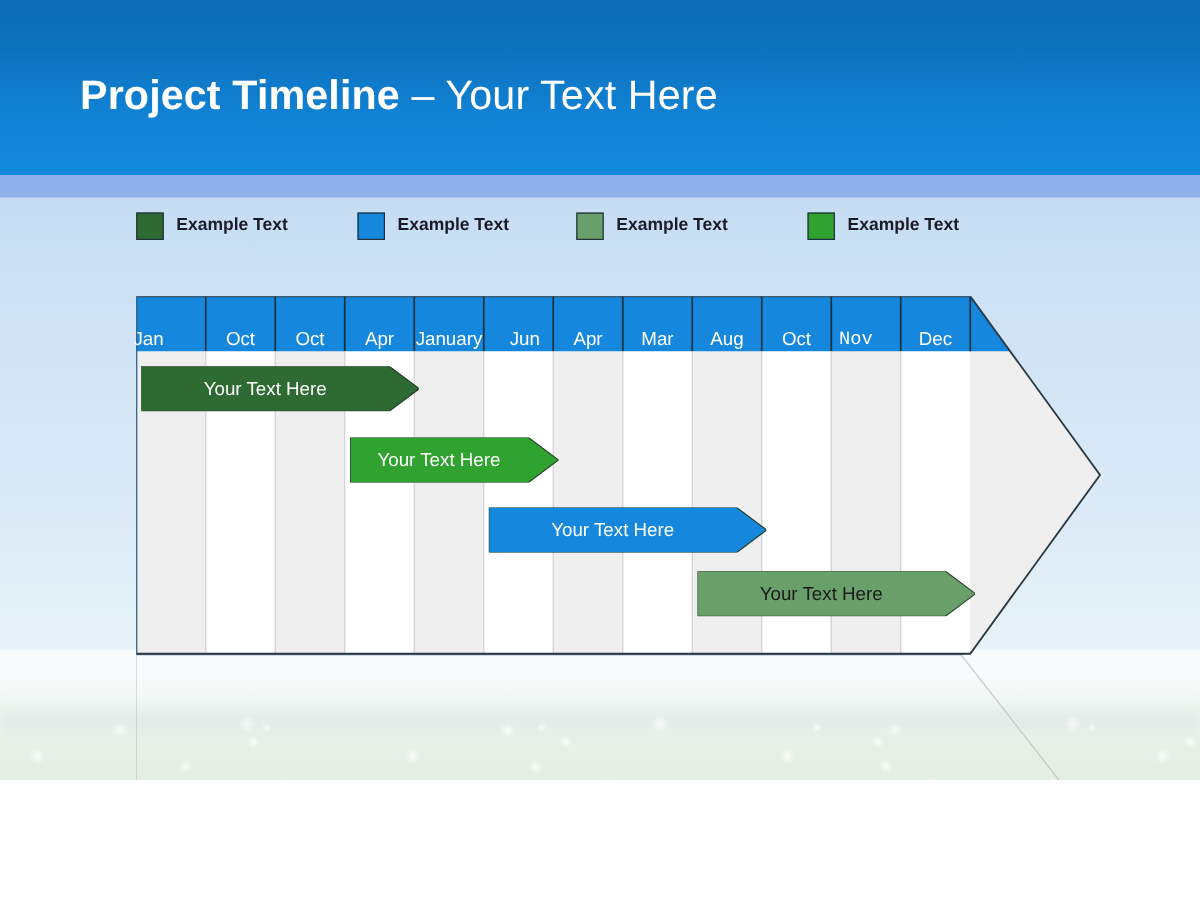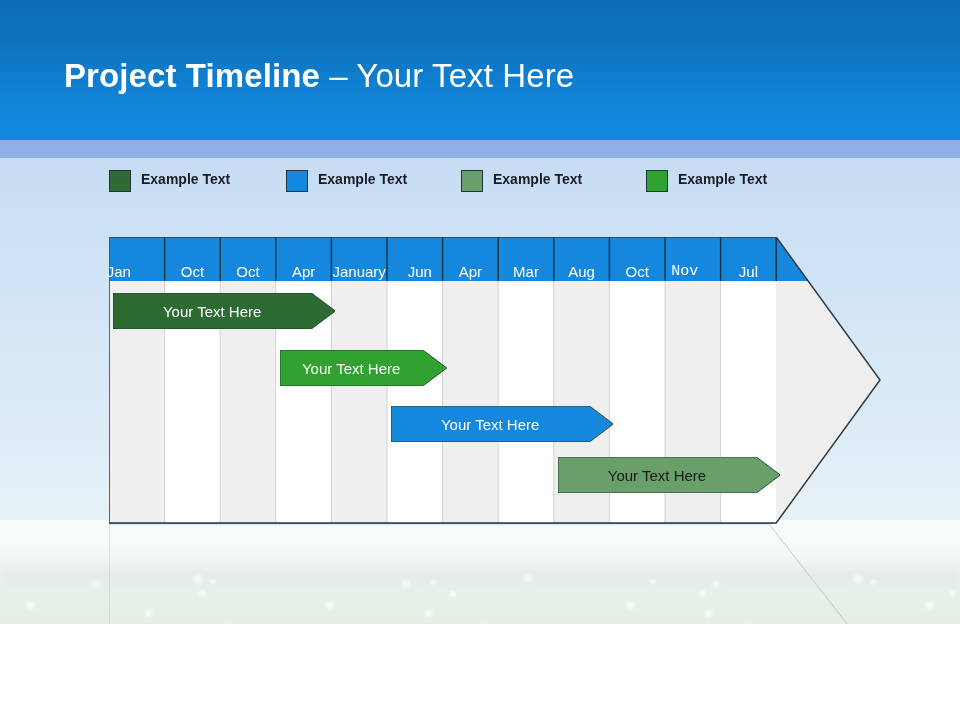--- a/index.html
+++ b/index.html
@@ -251,21 +251,21 @@
     <div class="month-label" style="left: 164.6px; width: 55.6px;">Oct</div>
     <div class="month-label" style="left: 220.2px; width: 55.6px;">Oct</div>
     <div class="month-label" style="left: 275.8px; width: 55.6px;">Apr</div>
     <div class="month-label" style="left: 331.4px; width: 55.6px;">January</div>
     <div class="month-label" style="left: 392px; width: 55.6px;">Jun</div>
     <div class="month-label" style="left: 442.6px; width: 55.6px;">Apr</div>
     <div class="month-label" style="left: 498.2px; width: 55.6px;">Mar</div>
     <div class="month-label" style="left: 553.8px; width: 55.6px;">Aug</div>
     <div class="month-label" style="left: 609.4px; width: 55.6px;">Oct</div>
     <div class="month-label" style="left: 657px; width: 55.6px; font-family: Liberation Mono, monospace;">Nov</div>
-    <div class="month-label" style="left: 720.6px; width: 55.6px;">Jul</div>
+    <div class="month-label" style="left: 720.6px; width: 55.6px;">Dec</div>
     <div class="bar" style="left: 113px; top: 293px; width: 222.4px; height: 36px;"><svg width="222.39999999999998" height="36" viewBox="0 0 222.39999999999998 36">
         <path d="M 0 0 L 198.39999999999998 0 L 222.39999999999998 18 L 198.39999999999998 36 L 0 36 Z" fill="#2e6b32" stroke="#23402a" stroke-width="0.9"></path>
       </svg><div class="bar-text" style="left: 0px; width: 198.4px; justify-content: center; color: rgb(255, 255, 255);">Your  Text Here</div></div>
     <div class="bar" style="left: 279.8px; top: 350px; width: 166.8px; height: 36px;"><svg width="166.8" height="36" viewBox="0 0 166.8 36">
         <path d="M 0 0 L 142.8 0 L 166.8 18 L 142.8 36 L 0 36 Z" fill="#2fa22f" stroke="#23402a" stroke-width="0.9"></path>
       </svg><div class="bar-text" style="left: 0px; width: 142.8px; justify-content: center; color: rgb(255, 255, 255);">Your  Text Here</div></div>
     <div class="bar" style="left: 391px; top: 406px; width: 222.4px; height: 36px;"><svg width="222.4000000000001" height="36" viewBox="0 0 222.4000000000001 36">
         <path d="M 0 0 L 198.4000000000001 0 L 222.4000000000001 18 L 198.4000000000001 36 L 0 36 Z" fill="#1587dc" stroke="#23402a" stroke-width="0.9"></path>
       </svg><div class="bar-text" style="left: 0px; width: 198.4px; justify-content: center; color: rgb(255, 255, 255);">Your  Text Here</div></div>
     <div class="bar" style="left: 557.8px; top: 457px; width: 222.4px; height: 36px;"><svg width="222.4000000000001" height="36" viewBox="0 0 222.4000000000001 36">

